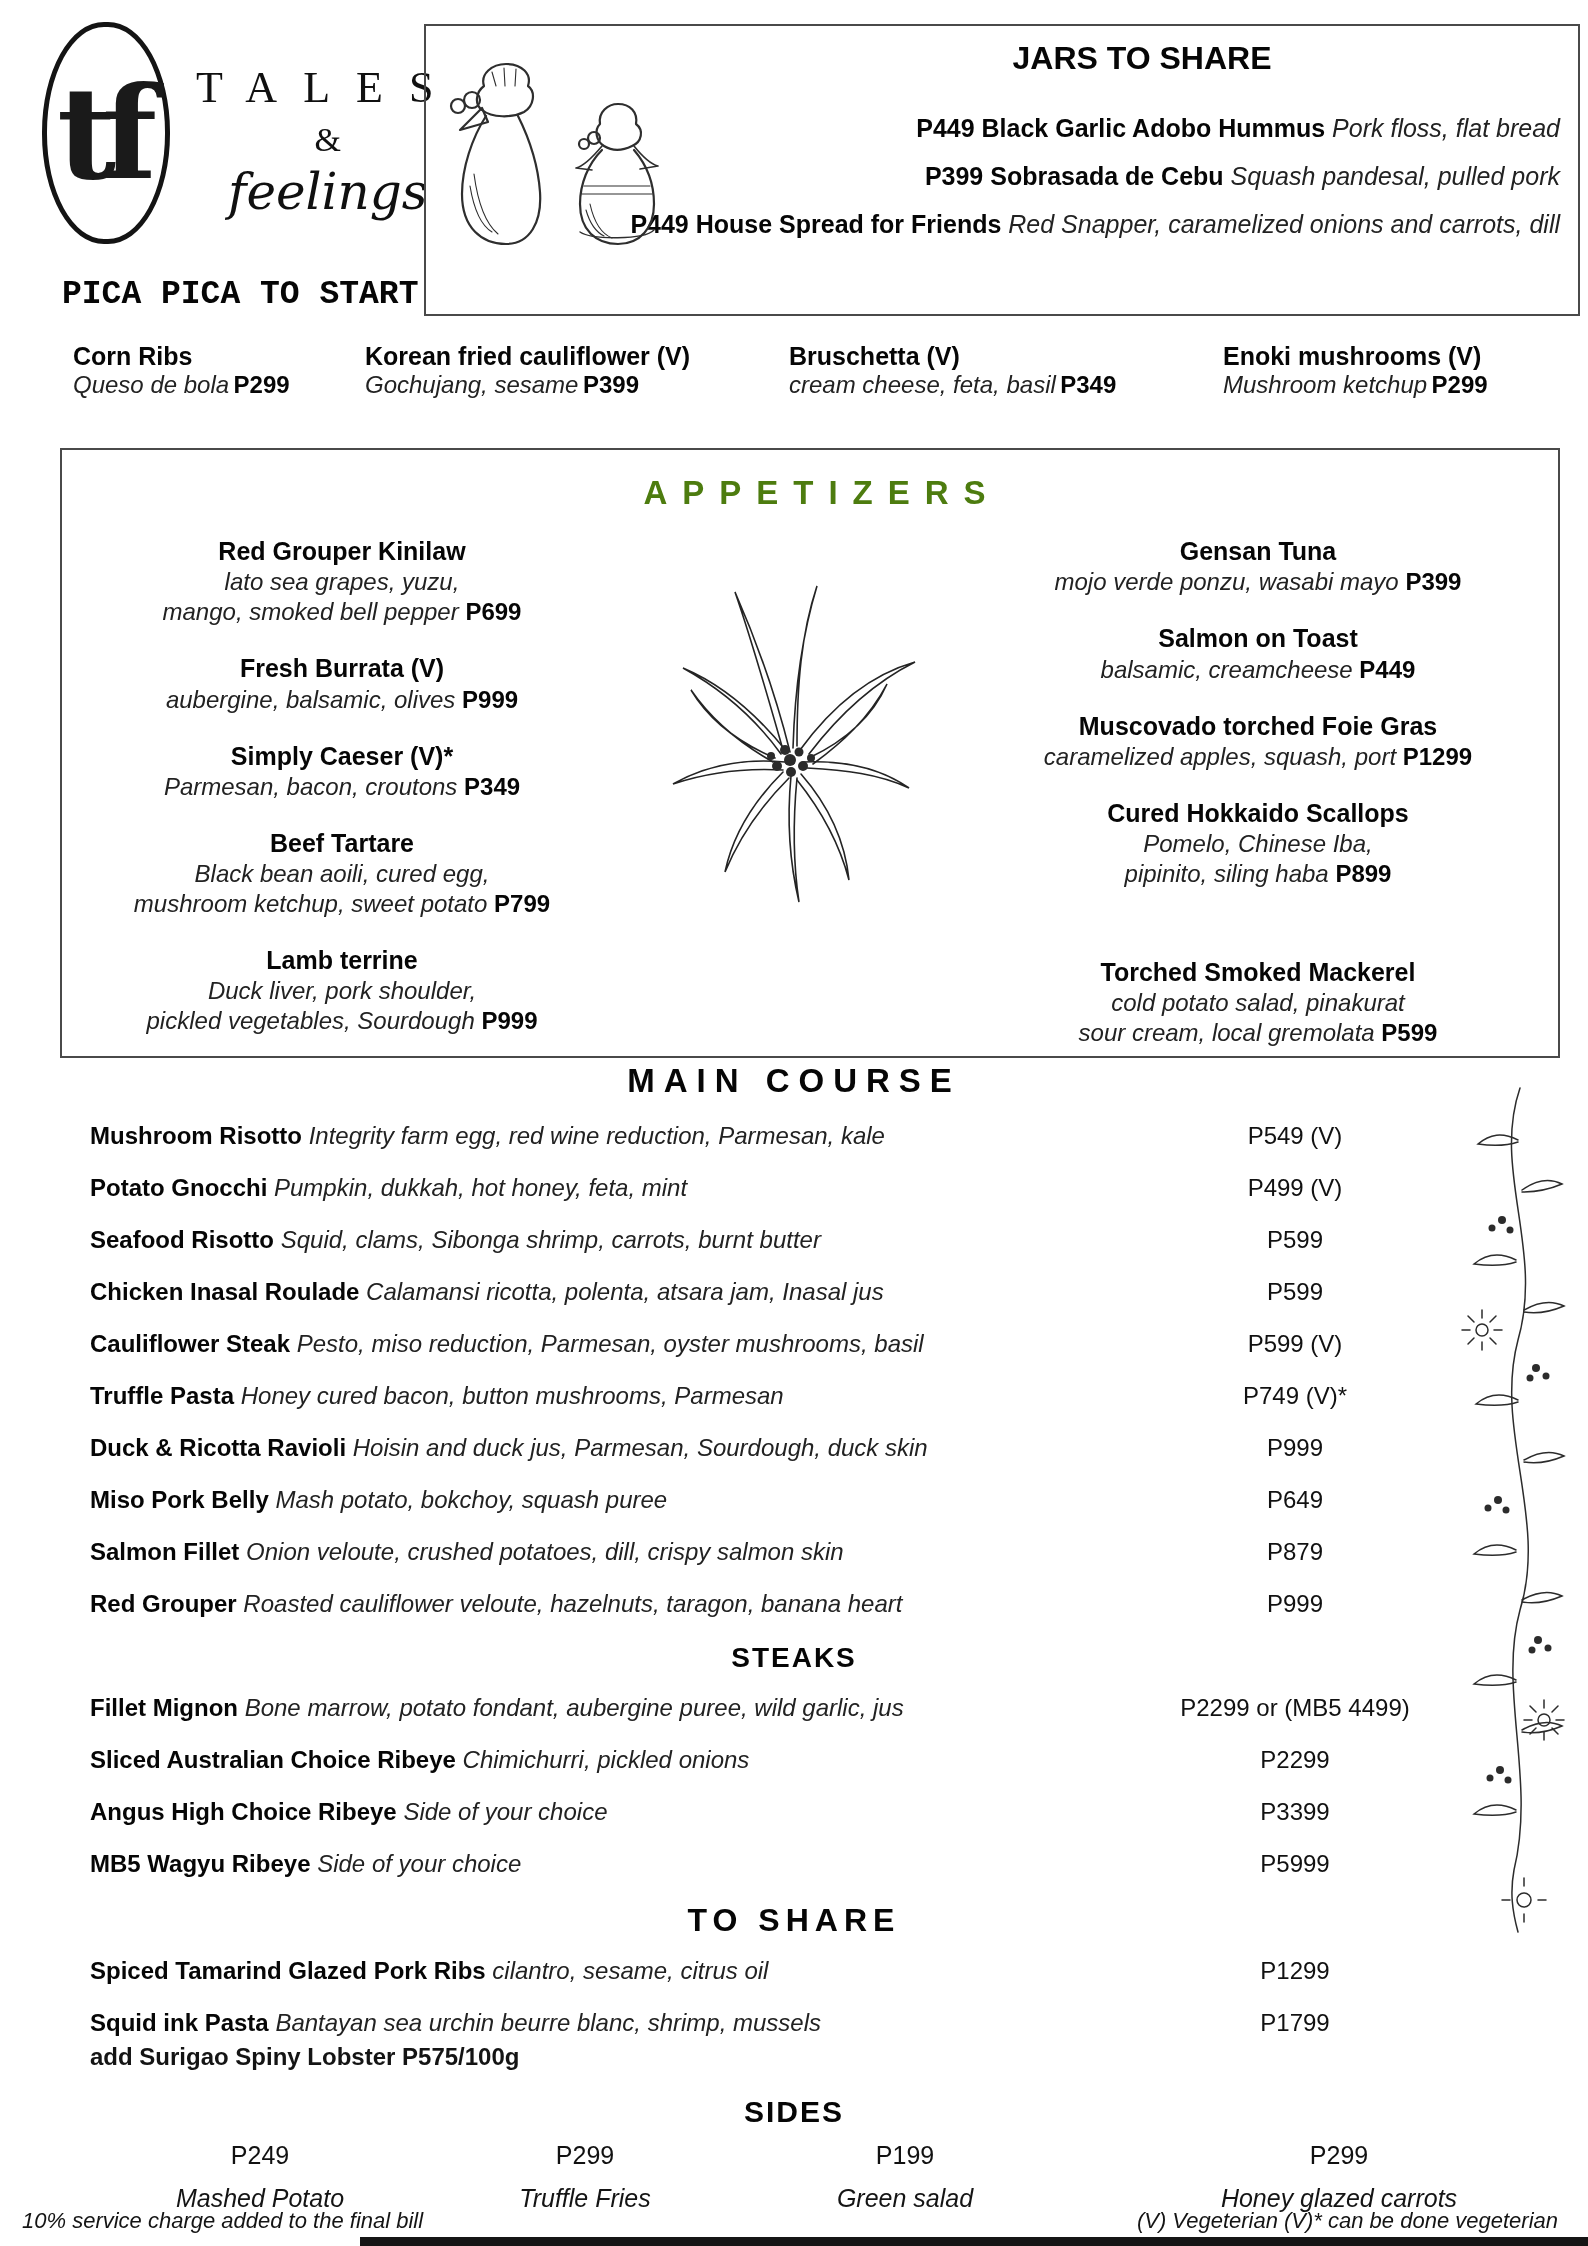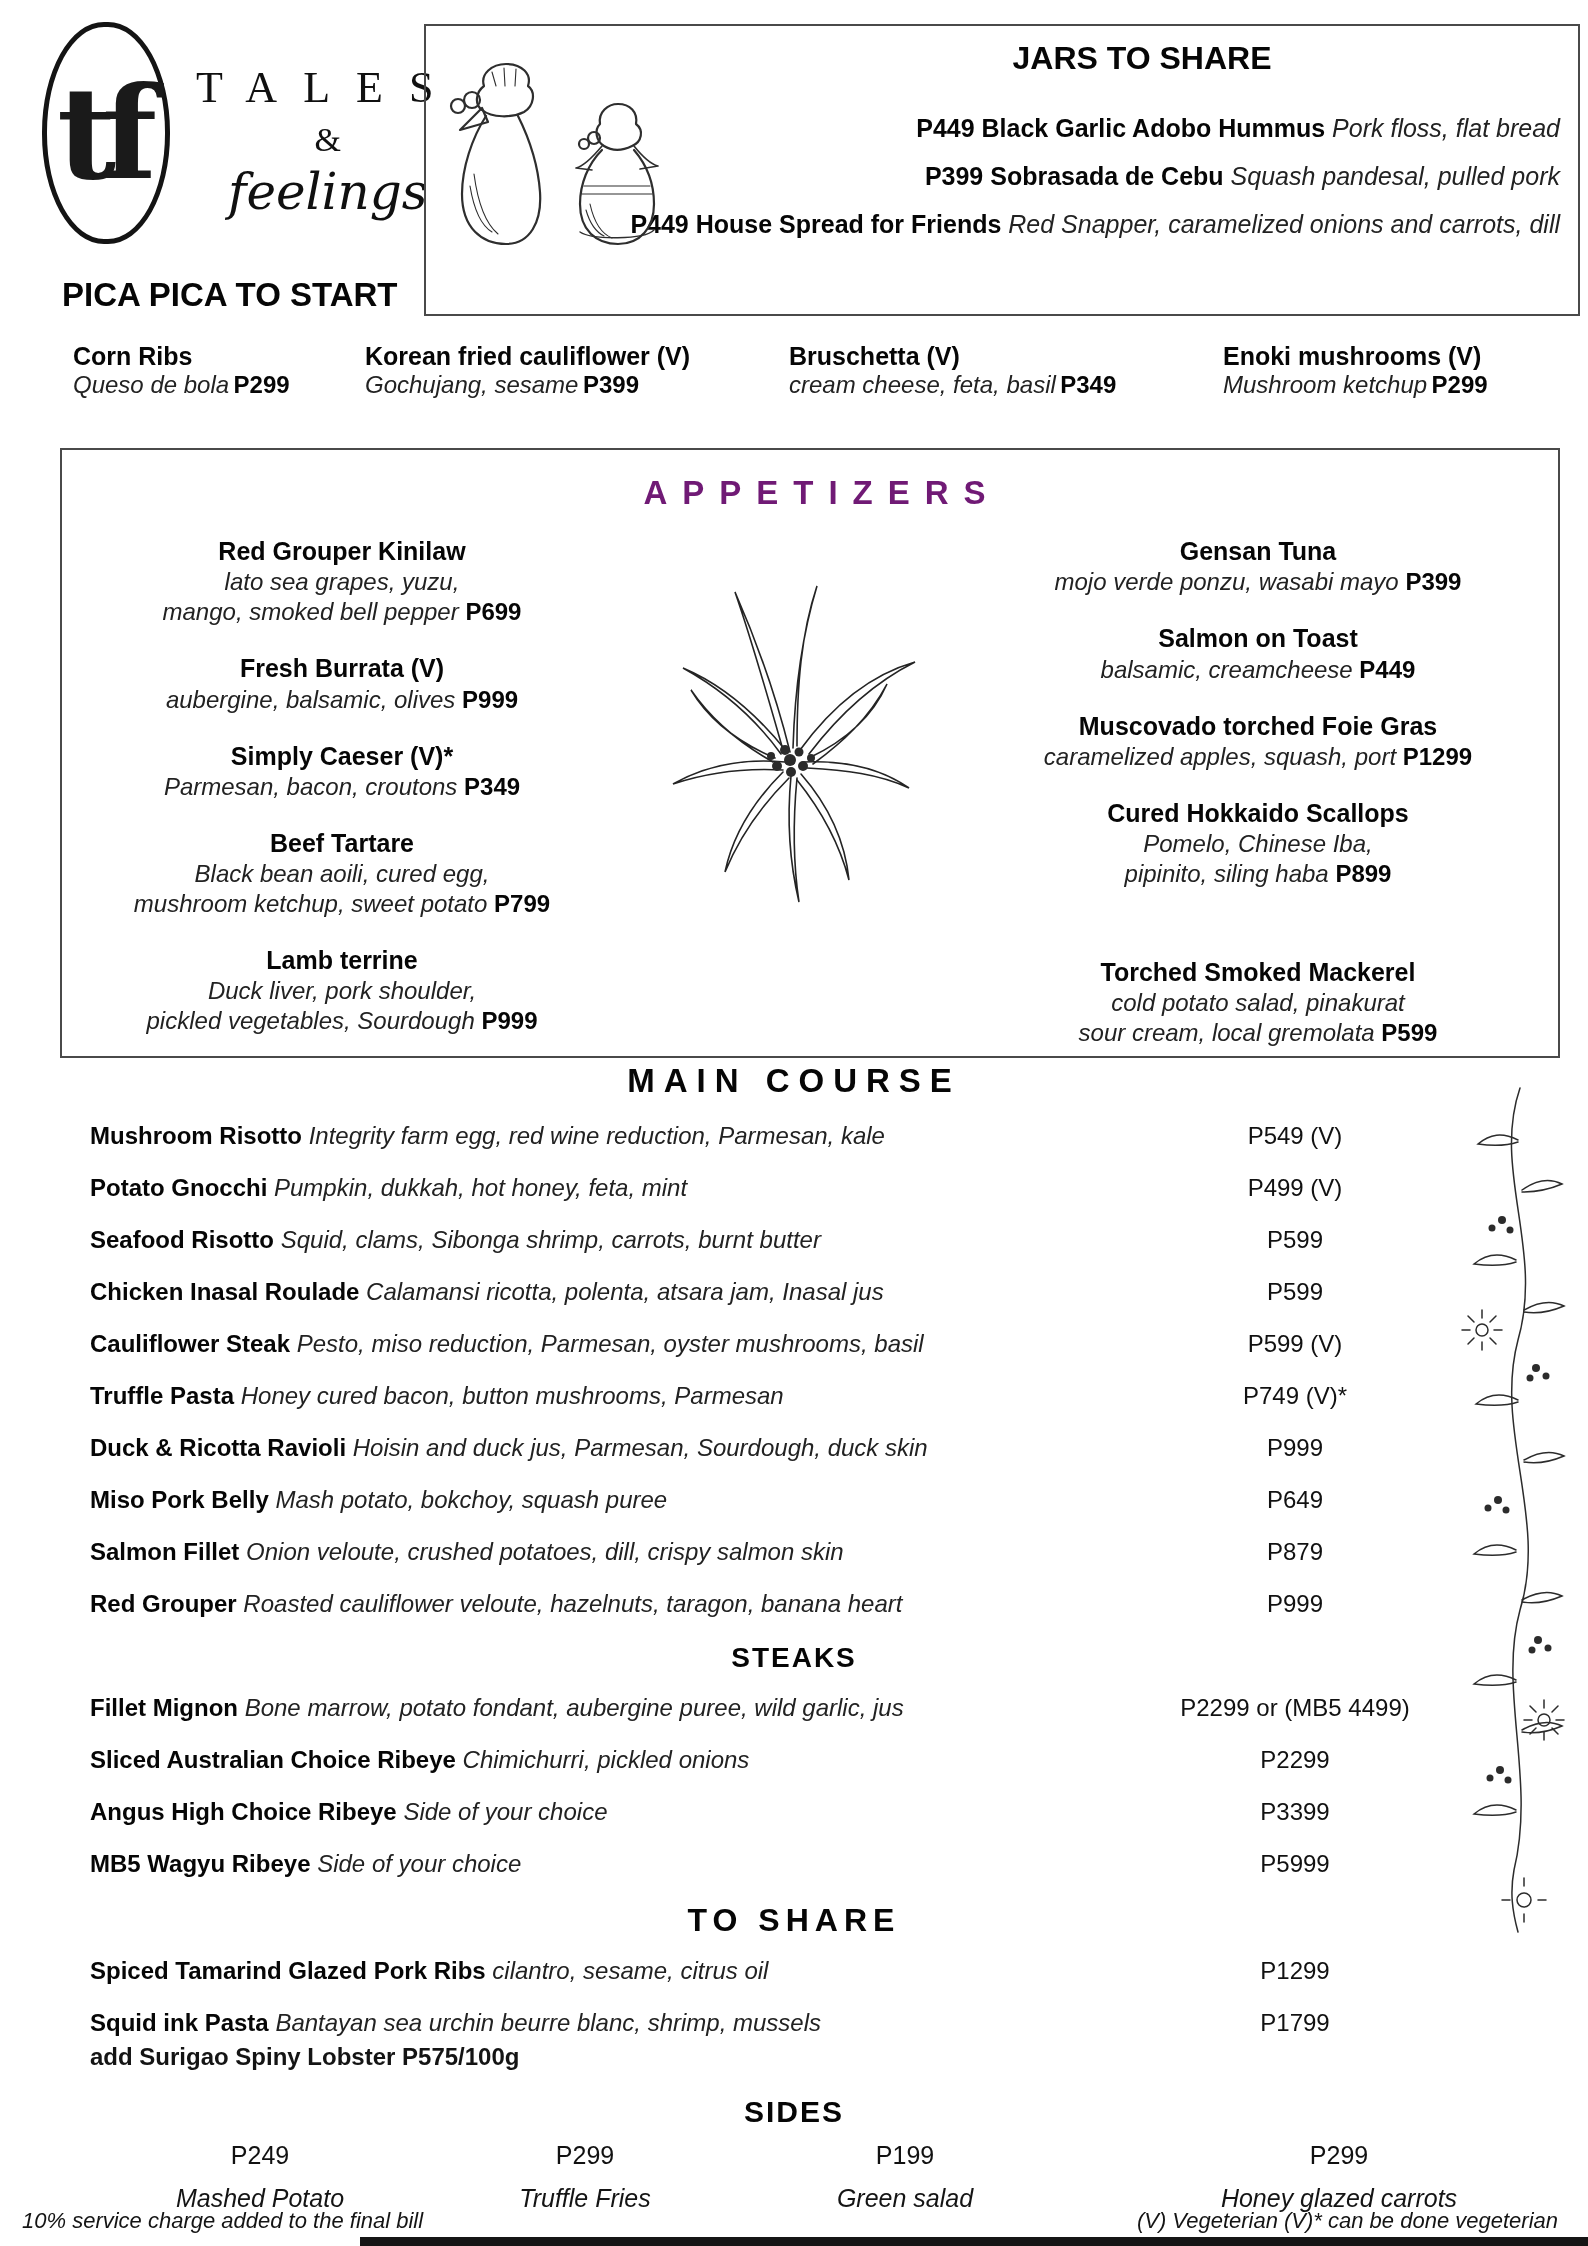--- a/index.html
+++ b/index.html
@@ -23,32 +23,32 @@
   .jars-box{position:absolute;left:424px;top:24px;width:1156px;height:292px;
             border:2px solid #4a4a4a;box-sizing:border-box;}
   .jars-art{position:absolute;left:8px;top:28px;}
   .jars-title{margin:14px 0 0 280px;text-align:center;font-weight:bold;font-size:32px;color:#060606;}
   .jars-items{margin-top:36px;text-align:right;padding-right:18px;}
   .jars-item{margin-bottom:18px;font-size:25px;line-height:1.2;}
   .jars-item .jprice,.jars-item .jname{font-weight:bold;color:#060606;}
   .jars-item .jdesc{font-style:italic;color:#222;}
 
   
-  .pica-title{position:absolute;left:62px;top:276px;font-weight:bold;font-size:33px;color:#060606;}
+  .pica-title{position:absolute;left:62px;top:276px;font-weight:bold;font-size:33px;color:#060606;font-family:Liberation Mono, monospace;}
   .pica-row{position:absolute;left:0;top:342px;width:1588px;display:grid;
             grid-template-columns:292px 424px 434px auto;padding-left:73px;box-sizing:border-box;}
   .pica-item .pname{font-weight:bold;font-size:25px;color:#060606;}
   .pica-item .pdesc{font-style:italic;font-size:24px;color:#222;}
   .pica-item .pprice{font-weight:bold;font-size:24px;color:#060606;}
 
   
   .app-box{position:absolute;left:60px;top:448px;width:1500px;height:610px;
            border:2px solid #4a4a4a;box-sizing:border-box;}
   .app-title{position:absolute;left:0;right:0;top:24px;text-align:center;font-weight:bold;
-             font-size:33px;letter-spacing:15px;color:#701a75;margin-left:24px;}
+             font-size:33px;letter-spacing:15px;color:#4d7c0f;margin-left:24px;}
   .app-cols{position:absolute;left:0;top:40px;width:100%;display:grid;
             grid-template-columns:560px 1fr 600px;}
   .app-col{display:flex;flex-direction:column;align-items:center;text-align:center;}
   .app-item{margin-bottom:26px;}
   .app-item.mt{margin-top:42px;}
   .app-name{font-weight:bold;font-size:25px;color:#060606;line-height:1.25;}
   .app-desc{font-size:24px;line-height:1.25;}
   .app-desc .desc-i{font-style:italic;white-space:pre-line;color:#222;}
   .app-desc .price{font-weight:bold;color:#060606;}
   .plant-wrap{display:flex;align-items:flex-start;justify-content:center;padding-top:72px;}

